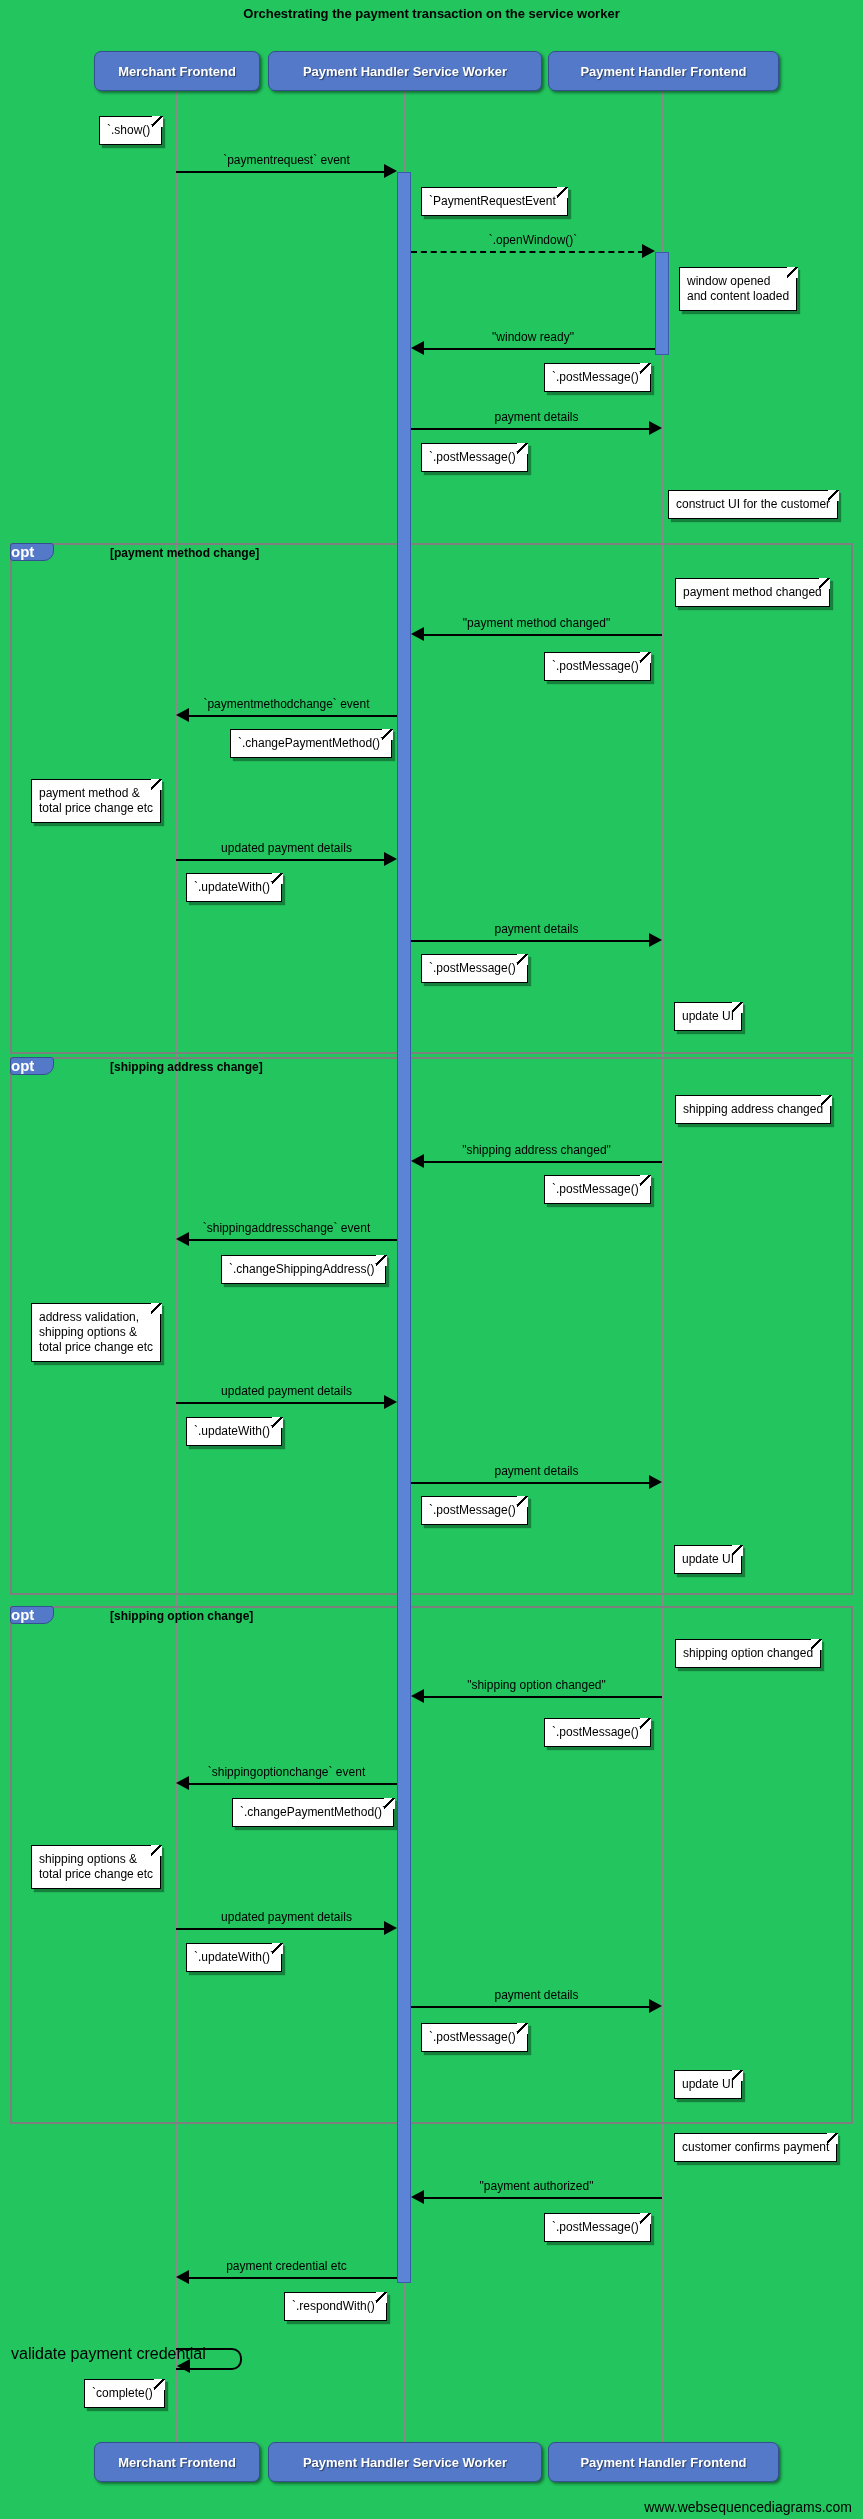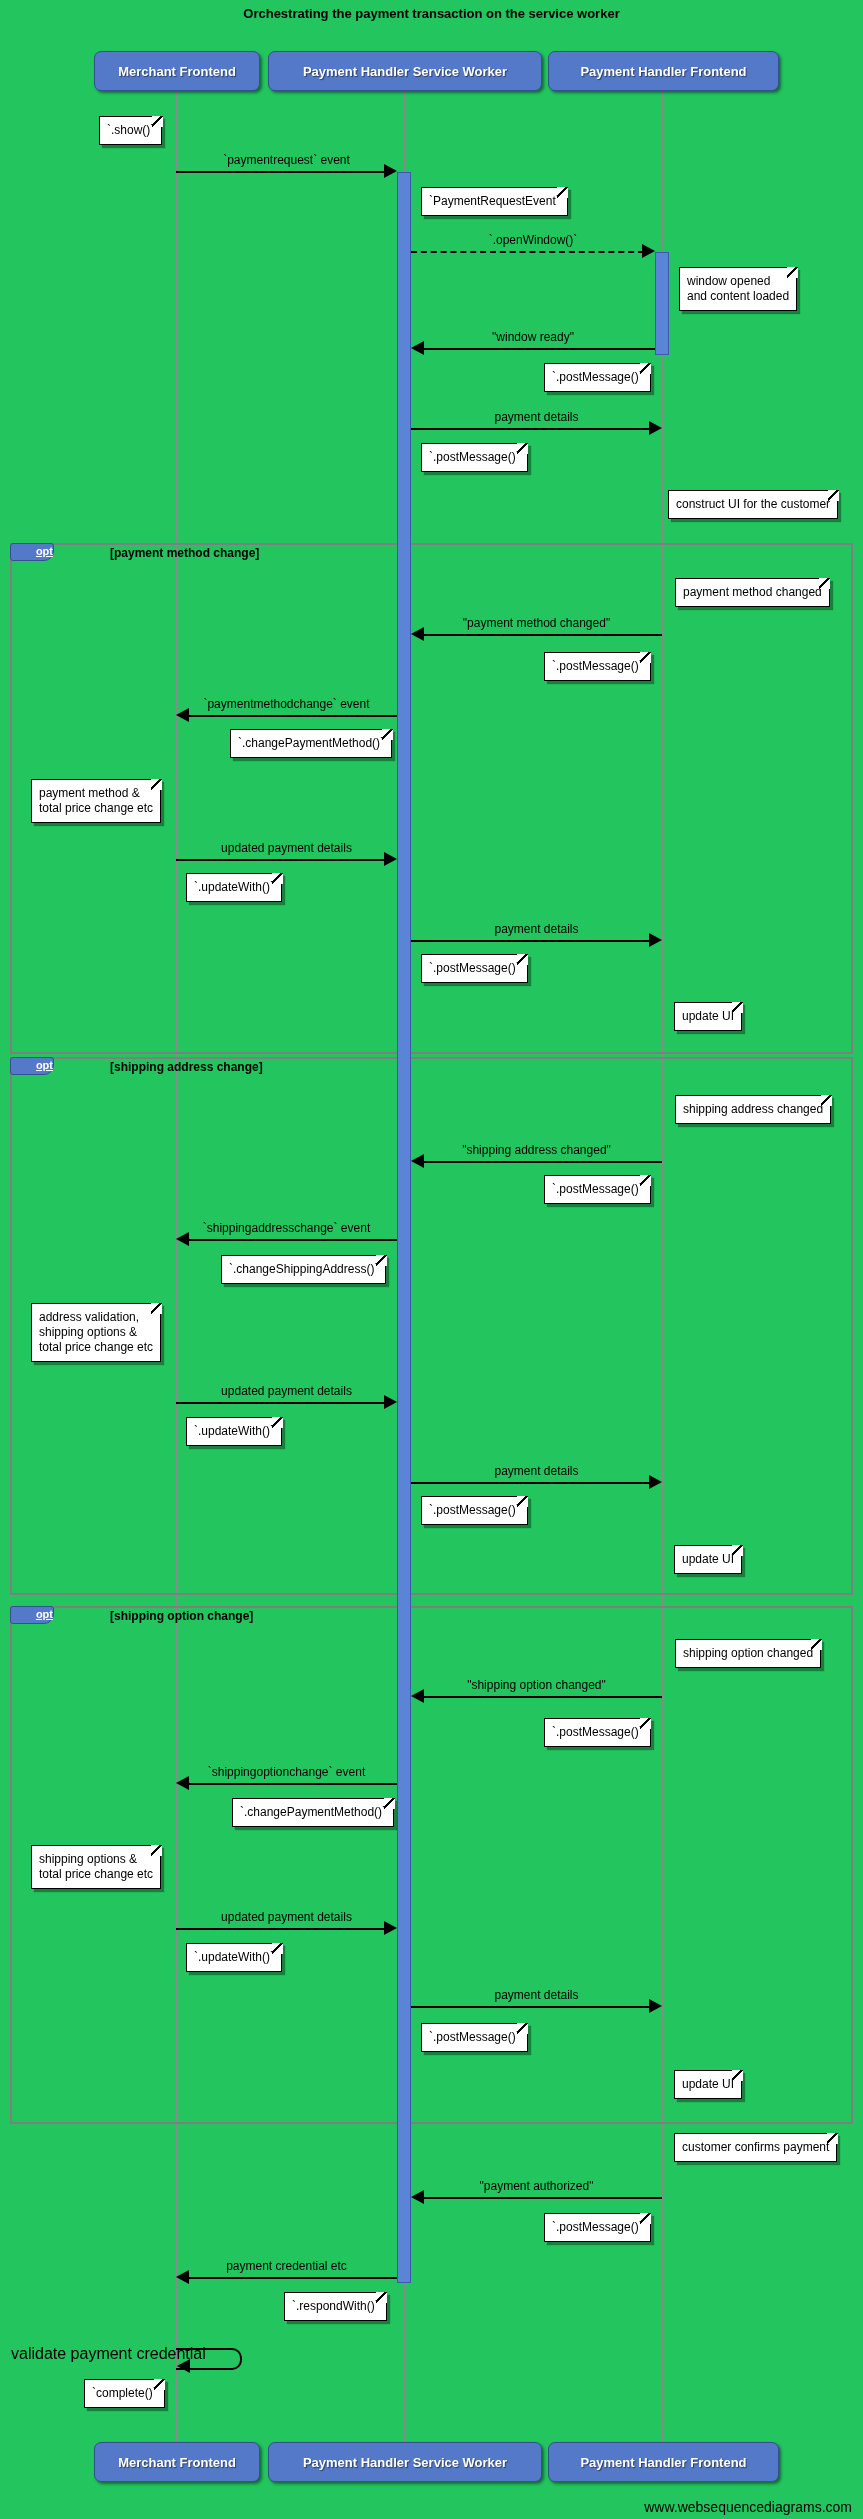--- a/index.html
+++ b/index.html
@@ -9,21 +9,21 @@
          font-size:13px;font-weight:bold;}
   .lifeline{position:absolute;width:1px;background:#8a8a8a;}
   .pbox{position:absolute;height:38px;background:#5379c8;border:1px solid #34508f;
         border-radius:7px;color:#fff;font-weight:bold;font-size:13px;
         display:flex;align-items:center;justify-content:center;
         box-shadow:2px 2px 3px rgba(0,0,0,0.45);text-shadow:1px 1px 1px rgba(0,0,0,0.5);}
   .activation{position:absolute;background:#5c84d6;border:1px solid #3a5ba9;}
   .frame{position:absolute;border:2px solid #7f7f7f;background:transparent;}
   .frame-tab{position:absolute;left:-2px;top:-2px;width:42px;height:16px;
              background:#5379c8;border:1px solid #34508f;border-radius:3px 3px 10px 3px;
-             color:#fff;font-size:11px;font-weight:bold;text-align:right;line-height:15px;text-decoration:underline;}
+             color:#fff;font-size:15px;font-weight:bold;text-align:left;line-height:15px;}
   .frame-cond{position:absolute;left:98px;top:1px;font-size:12px;font-weight:bold;white-space:nowrap;}
   .note{position:absolute;background:#fff;border:1.5px solid #000;
         box-shadow:3px 3px 1px rgba(0,0,0,0.35);font-size:12px;line-height:15px;
         padding:6px 7px;white-space:nowrap;}
   .note::before{content:"";position:absolute;top:-1.5px;right:-1.5px;width:11px;height:11px;
         background:linear-gradient(to bottom right,#fff 0 40%,#000 40% 54%,#fff 54% 100%);}
   .msg-line{position:absolute;height:0;border-top:2px solid #000;}
   .msg-line.dashed{border-top-style:dashed;}
   .msg-label{position:absolute;font-size:12px;white-space:nowrap;transform:translateX(-50%);}
   .arrow-head{position:absolute;width:0;height:0;border-top:7px solid transparent;

